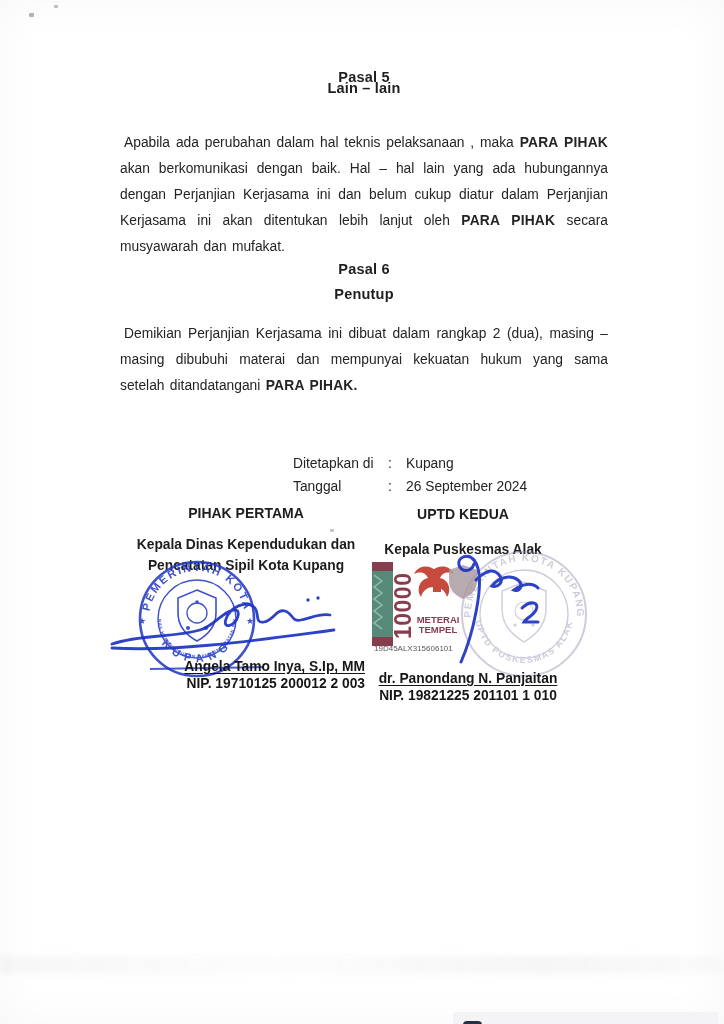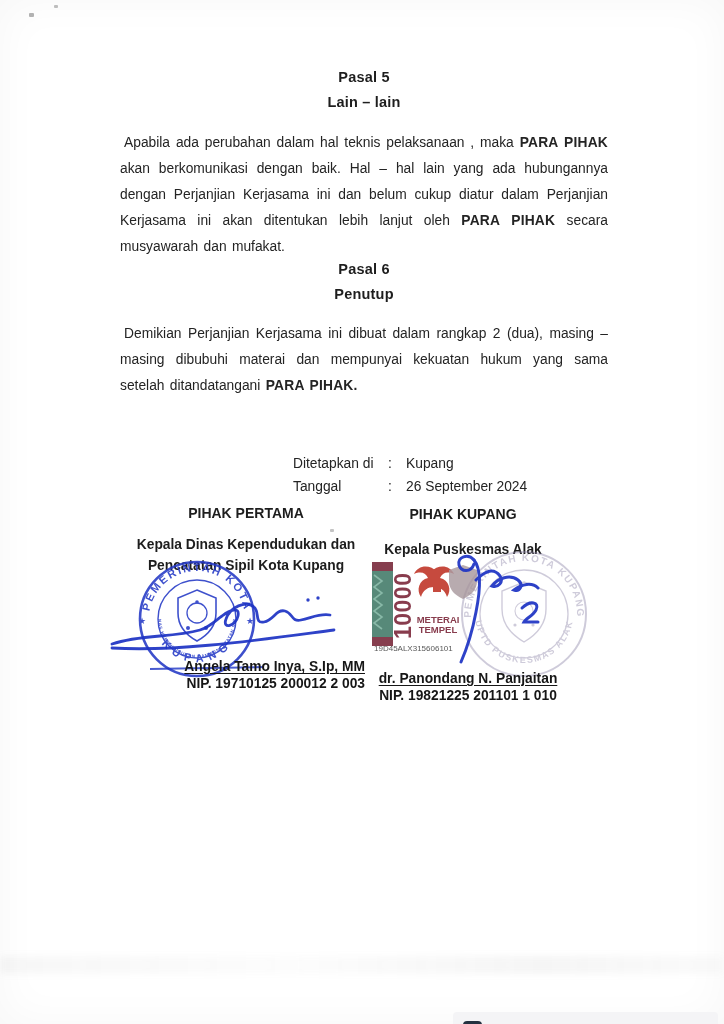--- a/index.html
+++ b/index.html
@@ -57,42 +57,42 @@
 <body>
 
 <div class="page-vignette"></div>
 
 <div class="speck" style="left:54px; top:5px; width:4px; height:3px; opacity:.55;"></div>
 <div class="speck" style="left:29px; top:13px; width:5px; height:4px; opacity:.65;"></div>
 <div class="speck" style="left:330px; top:529px; width:4px; height:3px; opacity:.5;"></div>
 <div class="shade-band" style="top:956px;"></div>
 
 <div class="abs doc-col pasal-title" style="top:69px;">Pasal 5</div>
-<div class="abs doc-col pasal-subtitle" style="top:94px;">Lain – lain</div>
+<div class="abs doc-col pasal-subtitle" style="top:80px;">Lain – lain</div>
 <div class="abs doc-col body-par" style="top:130px;"><span>Apabila ada perubahan dalam hal teknis pelaksanaan , maka </span><b>PARA PIHAK</b><span> akan berkomunikasi dengan baik.  Hal – hal lain yang ada hubungannya dengan Perjanjian Kerjasama ini dan belum cukup diatur dalam Perjanjian Kerjasama ini akan ditentukan lebih lanjut oleh </span><b>PARA PIHAK</b><span> secara musyawarah dan mufakat.</span></div>
 
 <div class="abs doc-col pasal-title" style="top:261px;">Pasal 6</div>
 <div class="abs doc-col pasal-subtitle" style="top:286px;">Penutup</div>
 <div class="abs doc-col body-par" style="top:321px;"><span>Demikian Perjanjian Kerjasama ini dibuat dalam rangkap 2 (dua), masing – masing dibubuhi materai dan mempunyai kekuatan hukum yang sama setelah ditandatangani </span><b>PARA PIHAK.</b></div>
 
 <div class="abs exec-block" style="left:293px; top:452px; width:320px;">
   <div class="exec-row">
     <span>Ditetapkan di</span>
     <span>:</span>
     <span>Kupang</span>
   </div>
   <div class="exec-row">
     <span>Tanggal</span>
     <span>:</span>
     <span>26 September 2024</span>
   </div>
 </div>
 
 <div class="abs party-heading" style="left:125px; top:505px; width:242px;">PIHAK PERTAMA</div>
-<div class="abs party-heading" style="left:352px; top:506px; width:222px;">PIHAK KUPANG</div>
+<div class="abs party-heading" style="left:352px; top:506px; width:222px;">UPTD KEDUA</div>
 
 <div class="abs party-title" style="left:115px; top:534px; width:262px;">
   <div>Kepala Dinas Kependudukan dan</div>
   <div>Pencatatan Sipil Kota Kupang</div>
 </div>
 <div class="abs party-title" style="left:352px; top:539px; width:222px;">Kepala Puskesmas Alak</div>
 
 <svg class="abs" style="left:443px; top:533px;" width="162" height="162" viewBox="0 0 162 162" xmlns="http://www.w3.org/2000/svg">
   <g opacity="0.42">
     <circle cx="81" cy="81" r="62" fill="none" stroke="#8d85a8" stroke-width="2"></circle>

